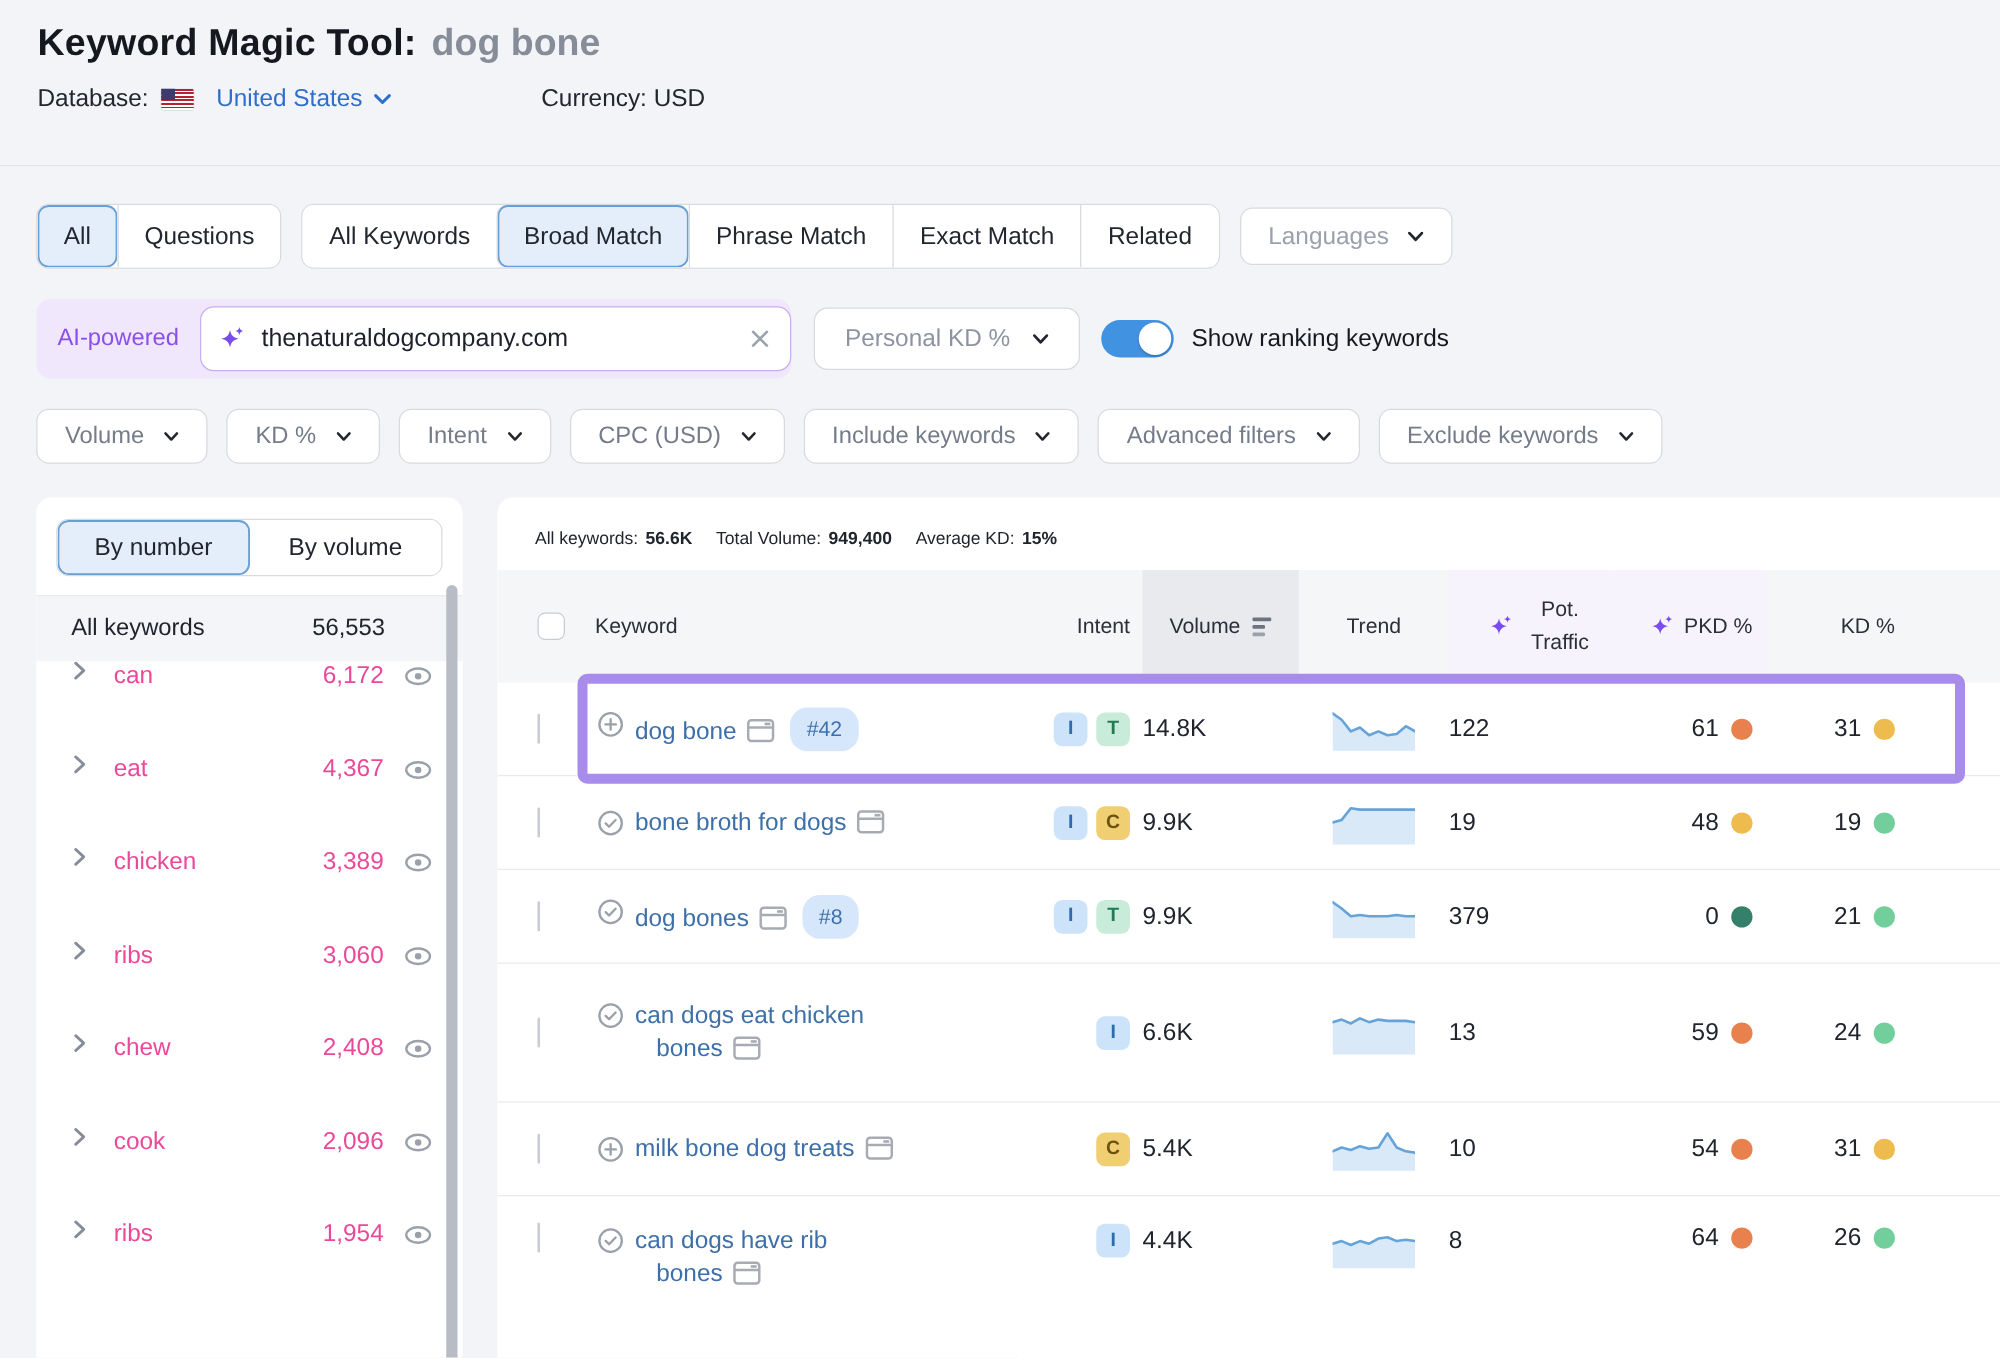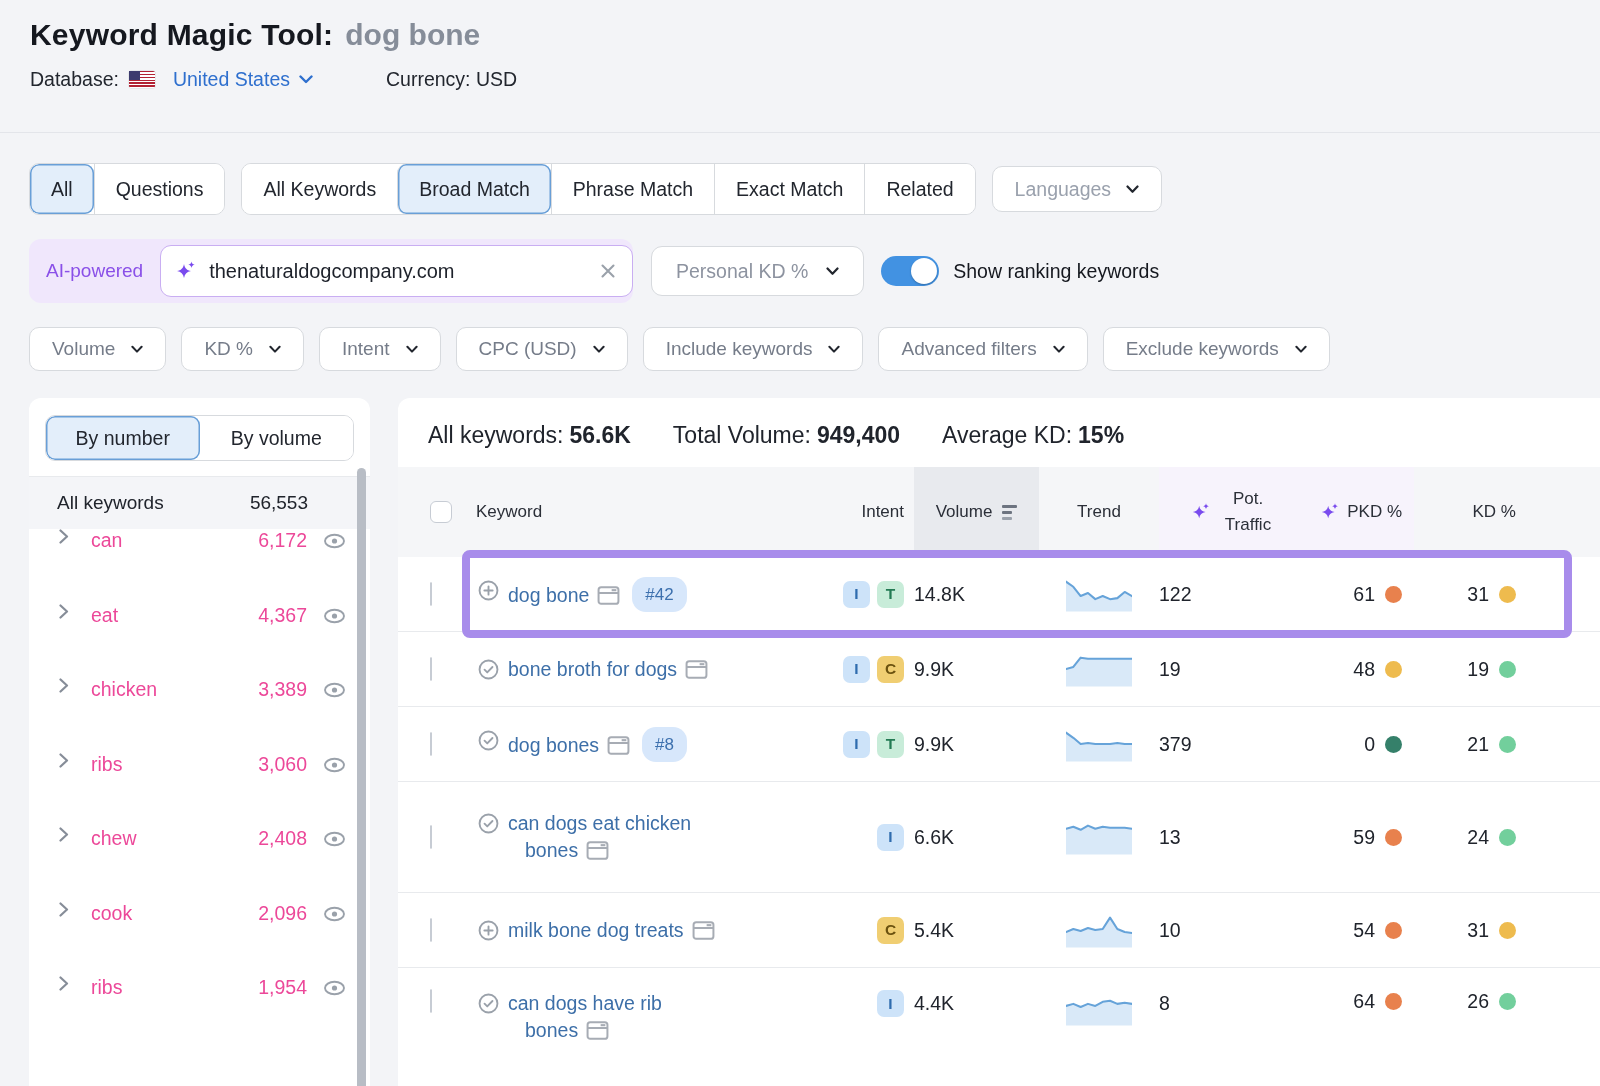--- a/index.html
+++ b/index.html
@@ -10,21 +10,21 @@
   .top { padding:18px 30px 0 30px; height:133px; border-bottom:1px solid #e3e5ea; }
   .title-row { display:flex; align-items:baseline; gap:12px; }
   .title { font-size:30px; font-weight:700; color:#15181f; letter-spacing:.2px; }
   .title-query { font-size:30px; font-weight:700; color:#868d99; }
   .db-row { margin-top:16px; display:flex; align-items:center; font-size:19.5px; color:#22262e; }
   .db-label { margin-right:10px; }
   .flag { width:26px; height:17px; border-radius:2px; position:relative; margin-right:9px; flex:none;
           background:repeating-linear-gradient(180deg,#b22234 0 1.4px,#fff 1.4px 2.85px); box-shadow:0 0 0 .5px #d8dade; }
   .flag::after { content:""; position:absolute; left:0; top:0; width:11px; height:9px; background:#3c3b6e; }
   .db-link { color:#2e6fce; display:flex; align-items:center; gap:9px; cursor:pointer; }
-  .currency { margin-left:73px;text-align:center; }
+  .currency { margin-left:120px;text-align:center; }
 
   
   .toolbar { padding:30px 30px 0 29px; }
   .tabs-row { display:flex; align-items:center; gap:16px; }
   .tab-group { display:flex; border:1px solid #d7dade; border-radius:10px; background:#fff; overflow:hidden; }
   .tab { font-size:19.5px; color:#22262e; padding:10px 21px; height:50px; display:flex; align-items:center;
          background:#fff; border:none; cursor:pointer; border-left:1px solid #d7dade; white-space:nowrap; }
   .tab:first-child { border-left:none; }
   .tab.sel { background:#e3eefa; box-shadow:inset 0 0 0 1.5px #699fd7; border-radius:9px; }
   .lang-btn { margin-left:0; display:flex; align-items:center; gap:15px; border:1px solid #d7dade; border-radius:10px;
@@ -61,21 +61,21 @@
             display:flex; align-items:center; justify-content:space-between; font-size:19px; color:#20242c; cursor:pointer; }
   .sb-item { display:flex; align-items:flex-start; height:74.5px; padding:0 22px 0 30px; font-size:19.5px; color:#ec4899; cursor:pointer; }
   .sb-item .chev { flex:none; margin-right:22px; display:flex; }
   .sb-item .lbl { flex:1; }
   .sb-item .cnt { margin-right:14px; }
   .sb-item .eye { flex:none; display:flex; }
   .sb-scroll { position:absolute; right:4px; top:70px; width:9px; height:625px; border-radius:5px; background:#b8bdc5; }
 
   
   .tcard { flex:1; background:#fff; border-radius:12px 0 0 0; height:708px; overflow:hidden; min-width:0; }
-  .stats { display:flex; align-items:baseline; gap:42px; padding:24px 30px 18px 30px; font-size:23px; color:#20242c; }
+  .stats { display:flex; align-items:baseline; gap:19px; padding:24px 30px 18px 30px; font-size:14px; color:#20242c; }
   .stat b { font-weight:700; margin-left:6px; }
 
   .grid-row { display:grid; grid-template-columns:52px 336px 102px 125px 120px 130px 125px 106px; align-items:center;
               padding:0 80px 0 26px; }
   .thead { background:#f5f6f8; height:90px; font-size:17px; color:#2b2f38; align-items:center; }
   .th { display:flex; align-items:center; }
   .th-cell-vol { background:#e8eaee; height:90px; display:flex; align-items:center; justify-content:center; gap:10px; }
   .th-lav { background:#f7f3fc; height:90px; display:flex; align-items:center; justify-content:flex-end; padding-right:12px; }
   .sort-icon { display:inline-flex; flex-direction:column; gap:3px; }
   .sort-icon i { display:block; height:3px; background:#6d7480; border-radius:1px; }

